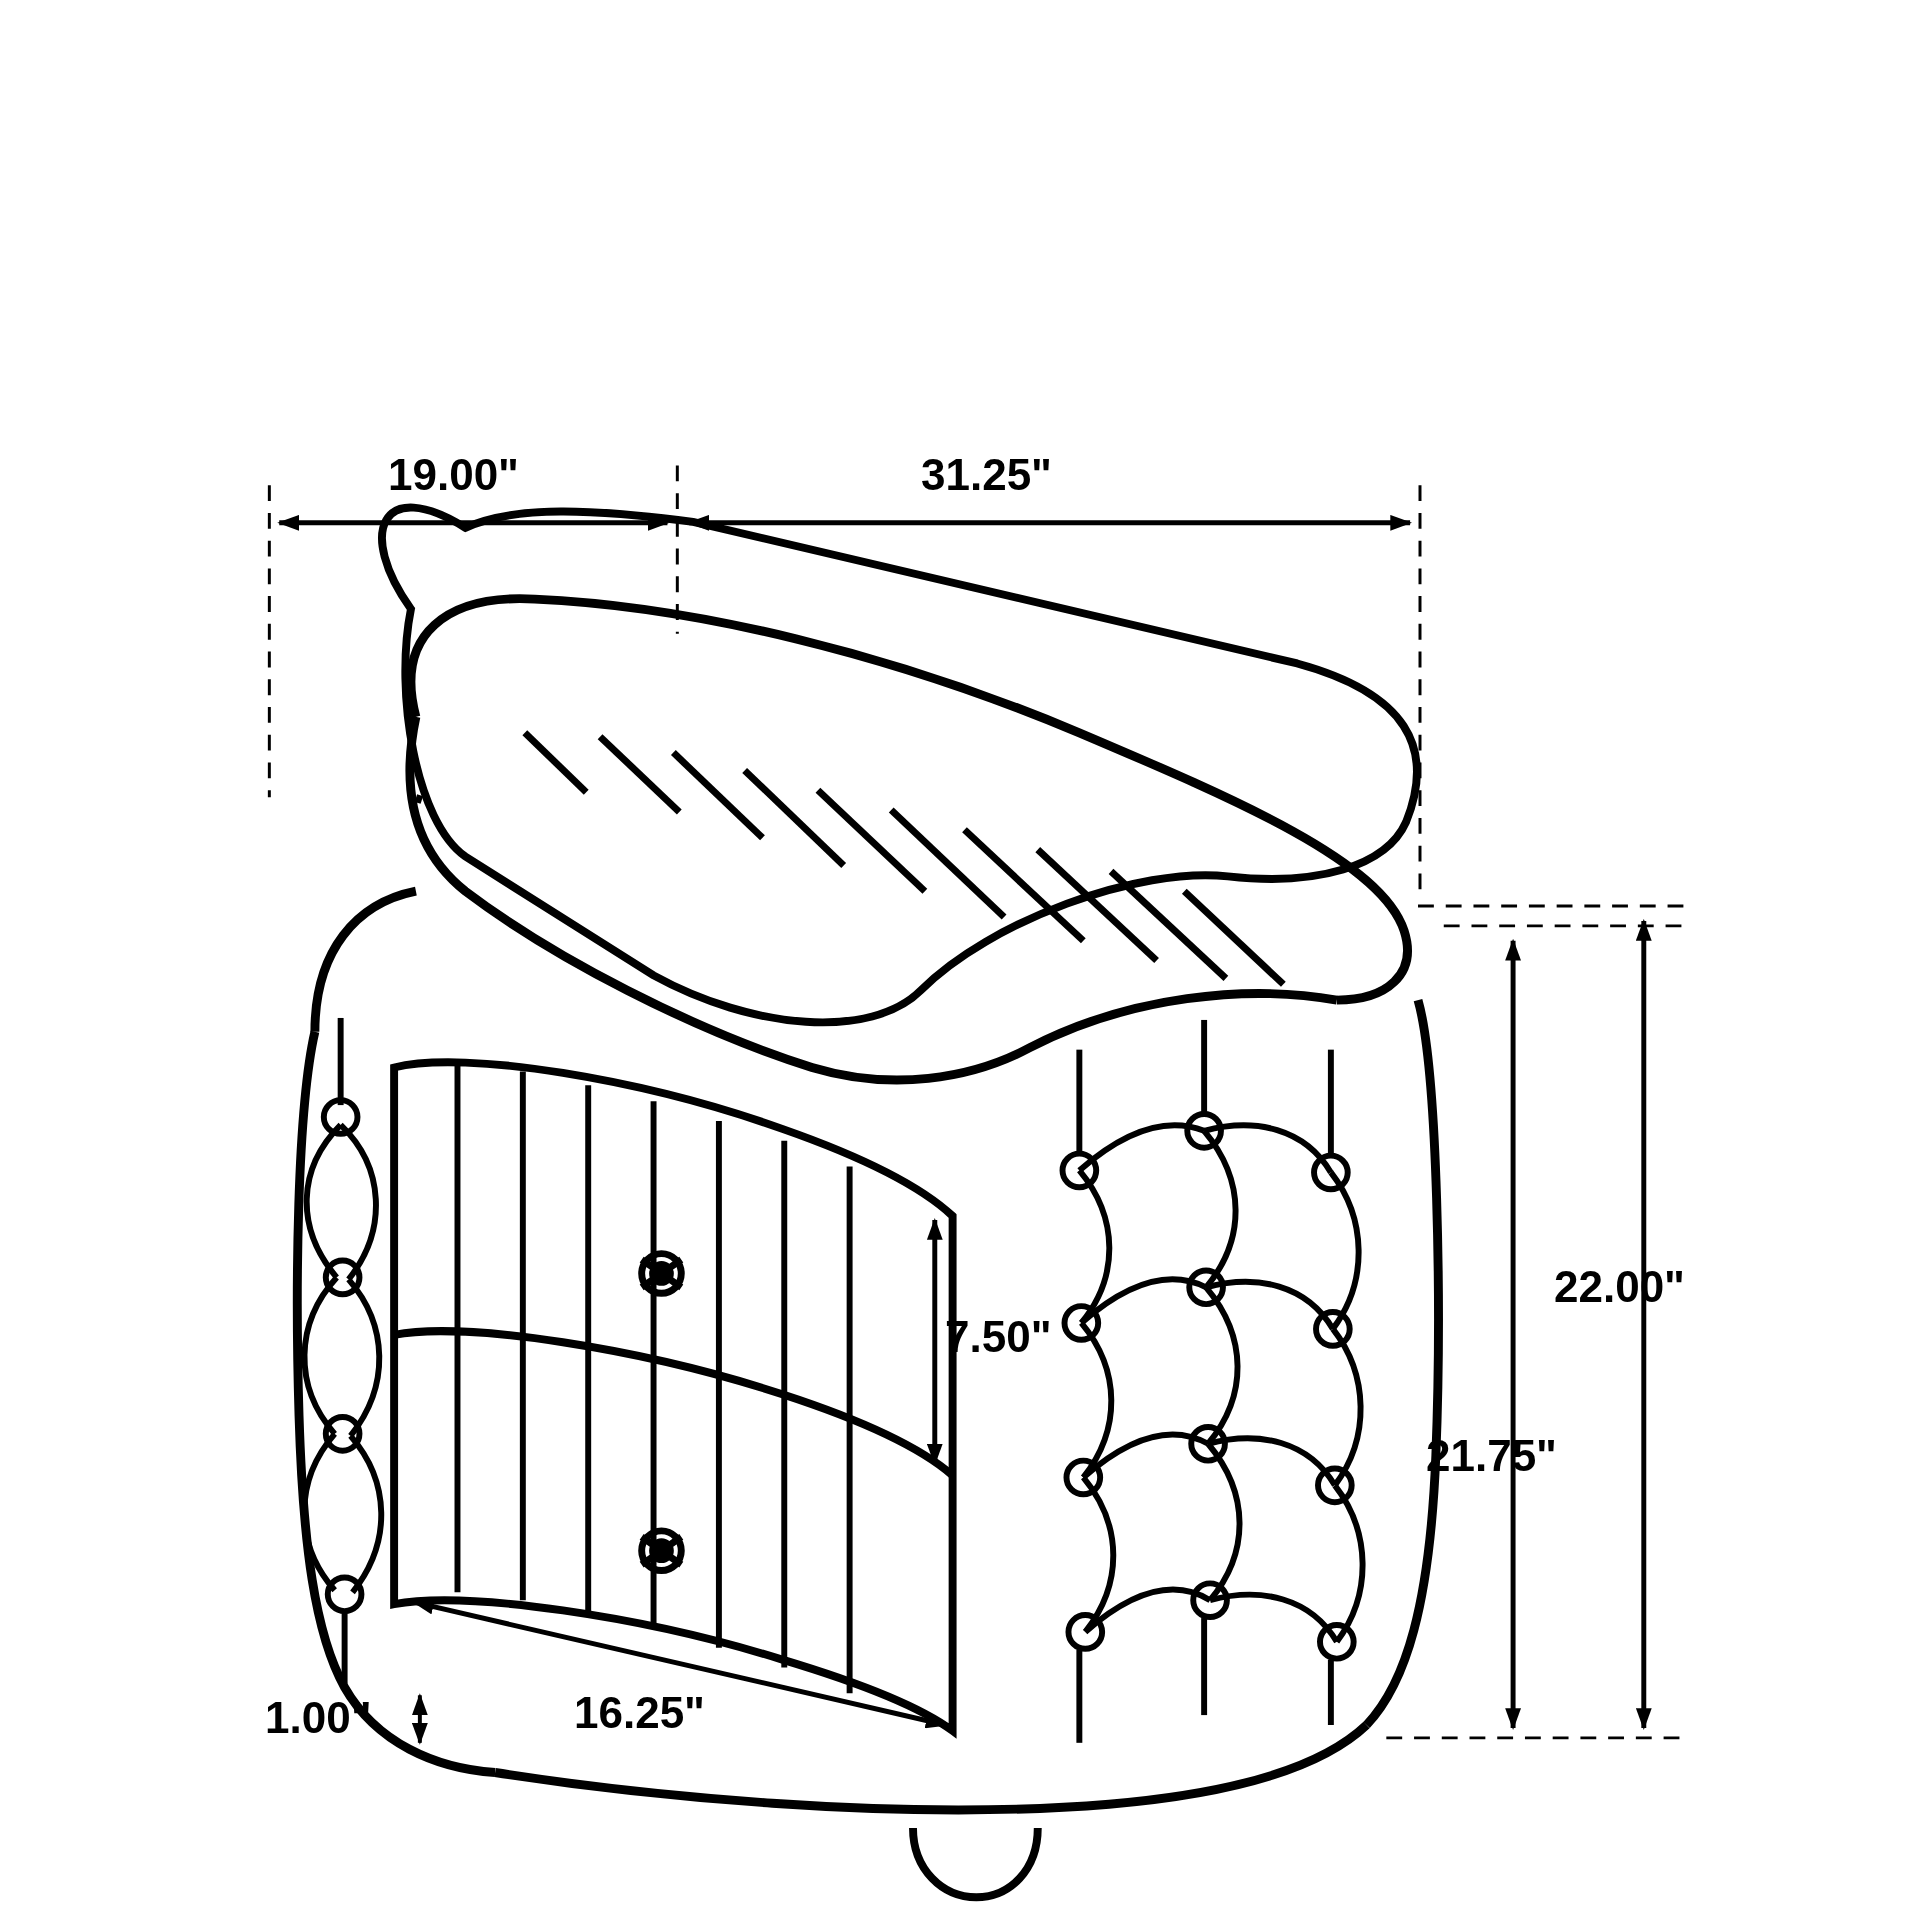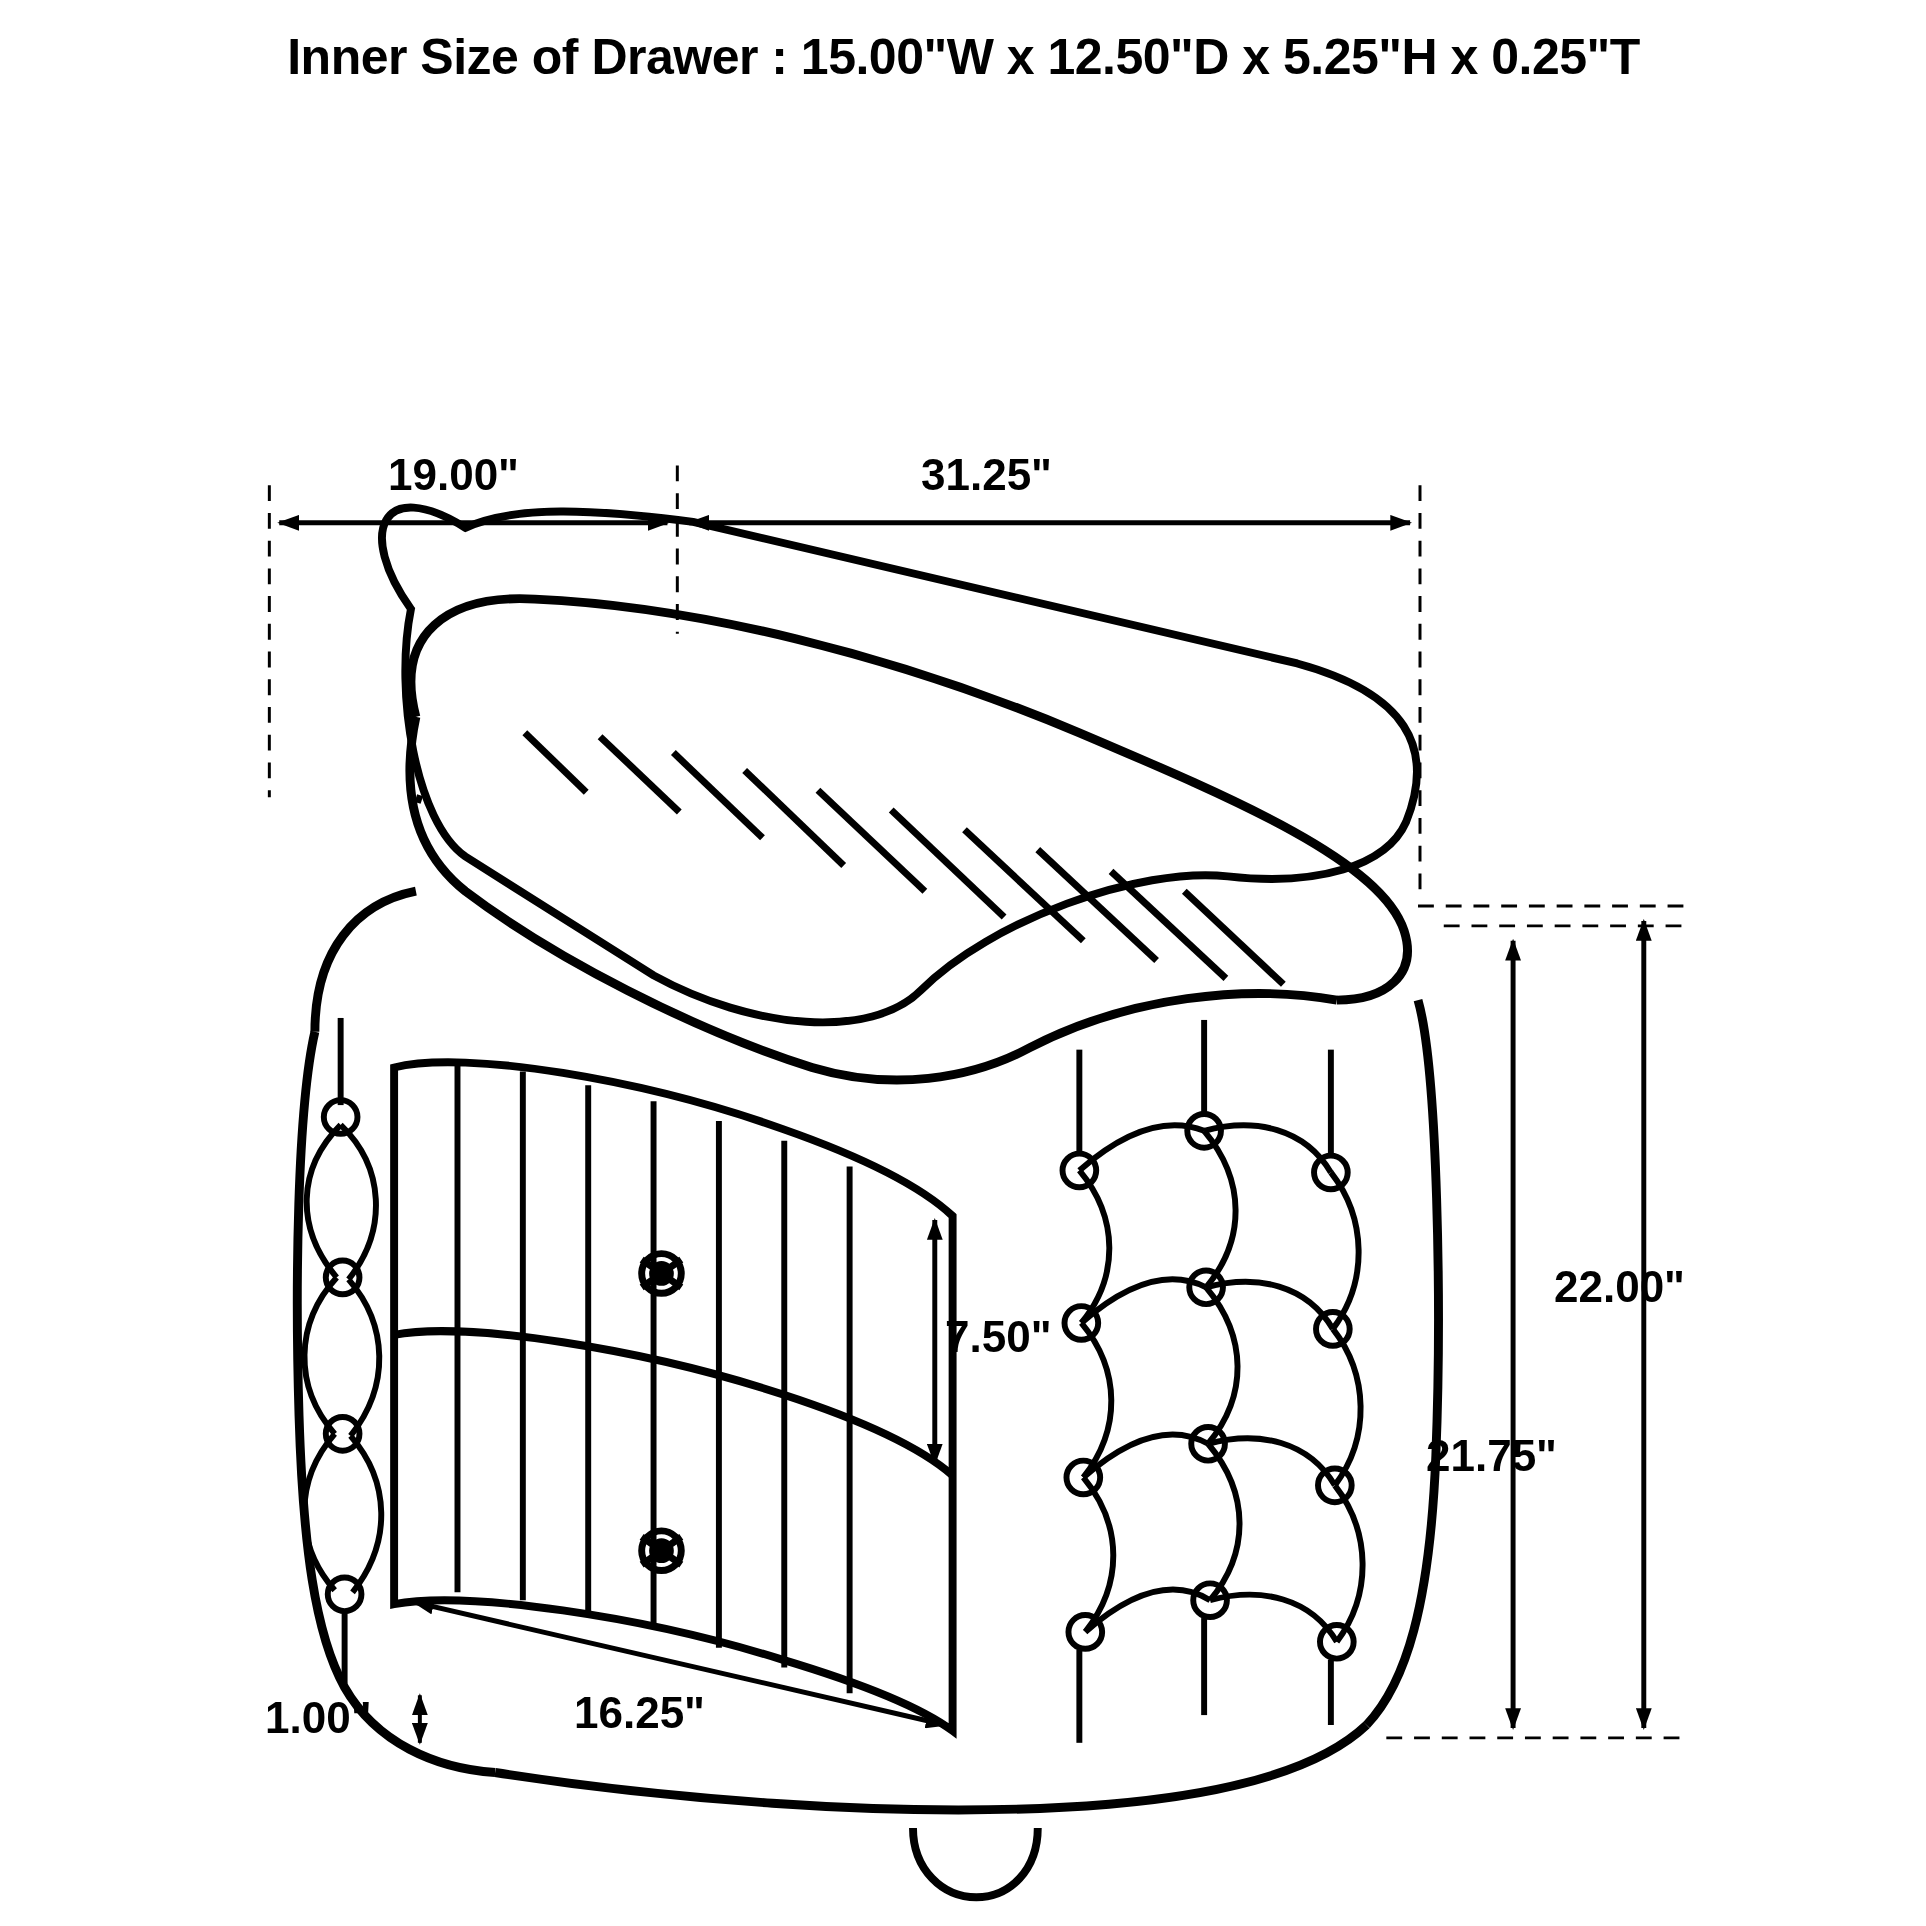--- a/index.html
+++ b/index.html
@@ -52,21 +52,20 @@
   #lab-h-2175   { left: 1426px; top: 1431px; }
   #lab-drawer-h { left: 945px;  top: 1312px; }
   #lab-drawer-w { left: 574px;  top: 1688px; }
   #lab-leg      { left: 265px;  top: 1693px; }
 </style>
 </head>
 <body>
 
 <div id="sheet">
 
-  <div class="title">Inner Size of Drawer : 15.00"W x 12.50"D x 5.25"H x 0.25"T</div>
 
   <svg class="diagram" viewBox="0 0 1946 1946">
     <defs>
       <marker id="arrH" markerWidth="22" markerHeight="16" refX="20" refY="8" orient="auto" markerUnits="userSpaceOnUse">
         <path d="M0,0 L22,8 L0,16 z" fill="#000"></path>
       </marker>
       <marker id="arrHs" markerWidth="22" markerHeight="16" refX="2" refY="8" orient="auto" markerUnits="userSpaceOnUse">
         <path d="M22,0 L0,8 L22,16 z" fill="#000"></path>
       </marker>
     </defs>

